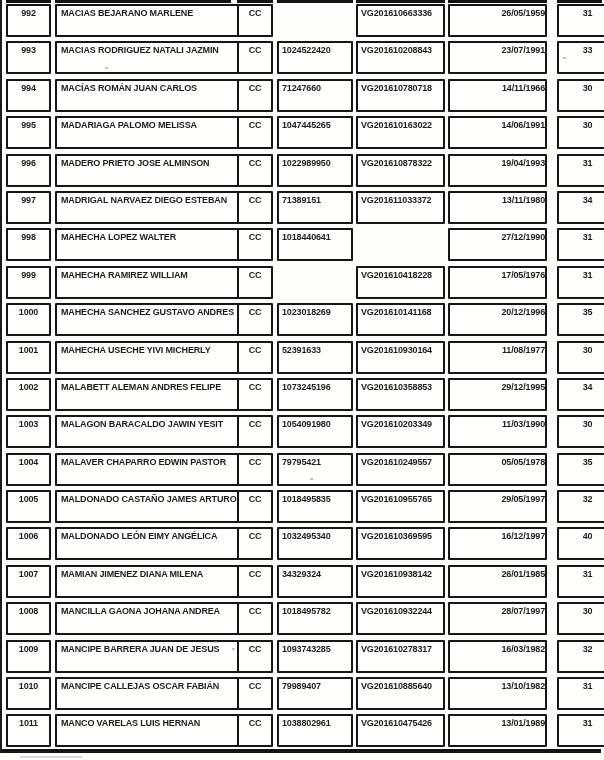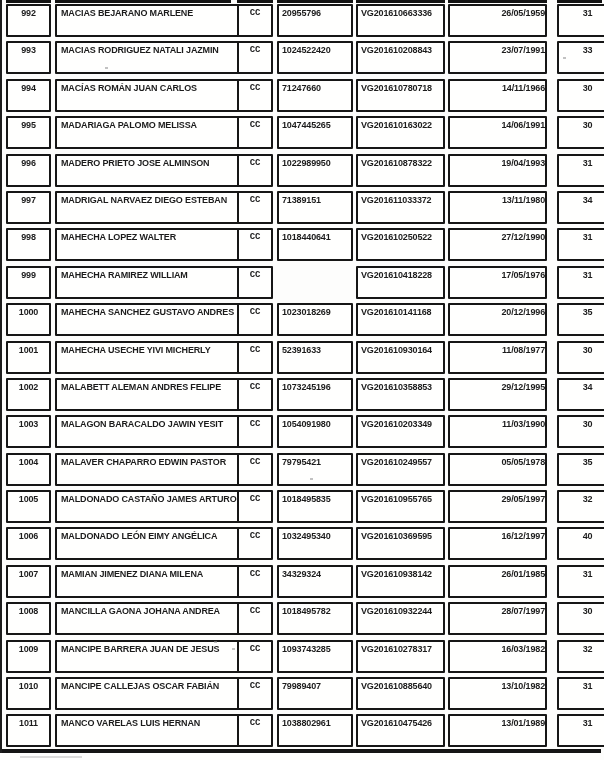--- a/index.html
+++ b/index.html
@@ -26,21 +26,21 @@
   .row{position:relative;height:37.4px;}
   .cell{
     position:absolute;top:0;height:33px;
     border:2px solid #161616;border-radius:1px;
     box-sizing:border-box;background:#fffffe;
     font-weight:bold;font-size:9px;line-height:10px;letter-spacing:-0.15px;
     color:#1c1c1c;padding-top:2px;overflow:hidden;white-space:nowrap;
   }
   .c-num {left:6px;  width:45px; text-align:center;}
   .c-name{left:55px; width:184px;padding-left:4px;}
-  .c-cc  {left:237px;width:36px; text-align:center;font-family:Liberation Mono, monospace;}
+  .c-cc  {left:237px;width:36px; text-align:center;}
   .c-ced {left:277px;width:76px; padding-left:3px;}
   .c-vg  {left:356px;width:89px; padding-left:3px;}
   .c-date{left:448px;width:99px; text-align:right;}
   .c-age {left:557px;width:61px; text-align:center;}
 
   .bottom-border{position:absolute;left:2px;top:749px;width:599px;height:4px;background:#131313;}
 
   
   .art{position:absolute;background:#8f8f8f;opacity:.55;}
   .a1{left:563px;top:57px;width:3px;height:2px;}
@@ -65,21 +65,20 @@
     <div class="topfrag tf5"></div>
     <div class="topfrag tf6"></div>
     <div class="topfrag tf7"></div>
   </div>
 
   <div class="rows">
   <div class="row">
     <div class="cell c-num">992</div>
     <div class="cell c-name">MACIAS BEJARANO MARLENE</div>
     <div class="cell c-cc">CC</div>
-    <div class="cell c-ced">20955796</div>
     <div class="cell c-vg">VG201610663336</div>
     <div class="cell c-date">26/05/1959</div>
     <div class="cell c-age">31</div>
   </div>
 
   <div class="row">
     <div class="cell c-num">993</div>
     <div class="cell c-name">MACIAS RODRIGUEZ NATALI JAZMIN</div>
     <div class="cell c-cc">CC</div>
     <div class="cell c-ced">1024522420</div>
@@ -126,21 +125,20 @@
     <div class="cell c-vg">VG201611033372</div>
     <div class="cell c-date">13/11/1980</div>
     <div class="cell c-age">34</div>
   </div>
 
   <div class="row">
     <div class="cell c-num">998</div>
     <div class="cell c-name">MAHECHA LOPEZ WALTER</div>
     <div class="cell c-cc">CC</div>
     <div class="cell c-ced">1018440641</div>
-    <div class="cell c-vg">VG201610250522</div>
     <div class="cell c-date">27/12/1990</div>
     <div class="cell c-age">31</div>
   </div>
 
   <div class="row">
     <div class="cell c-num">999</div>
     <div class="cell c-name">MAHECHA RAMIREZ WILLIAM</div>
     <div class="cell c-cc">CC</div>
     <div class="cell c-vg">VG201610418228</div>
     <div class="cell c-date">17/05/1976</div>

